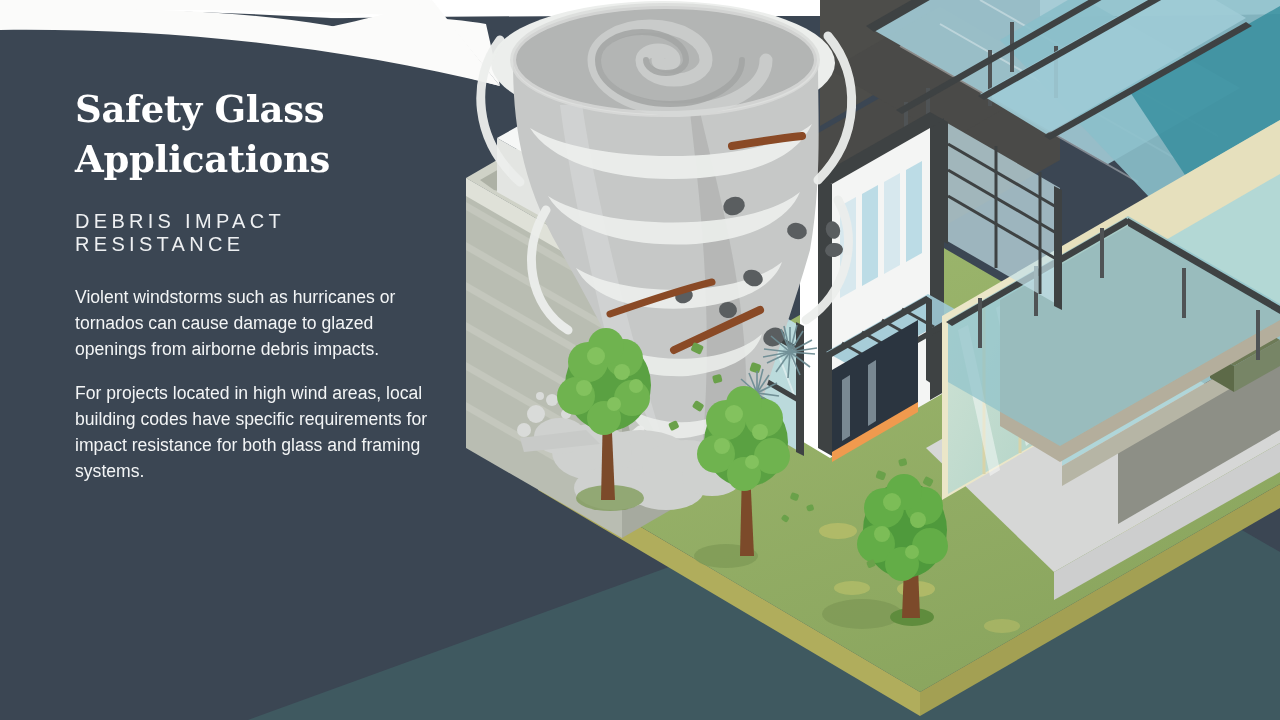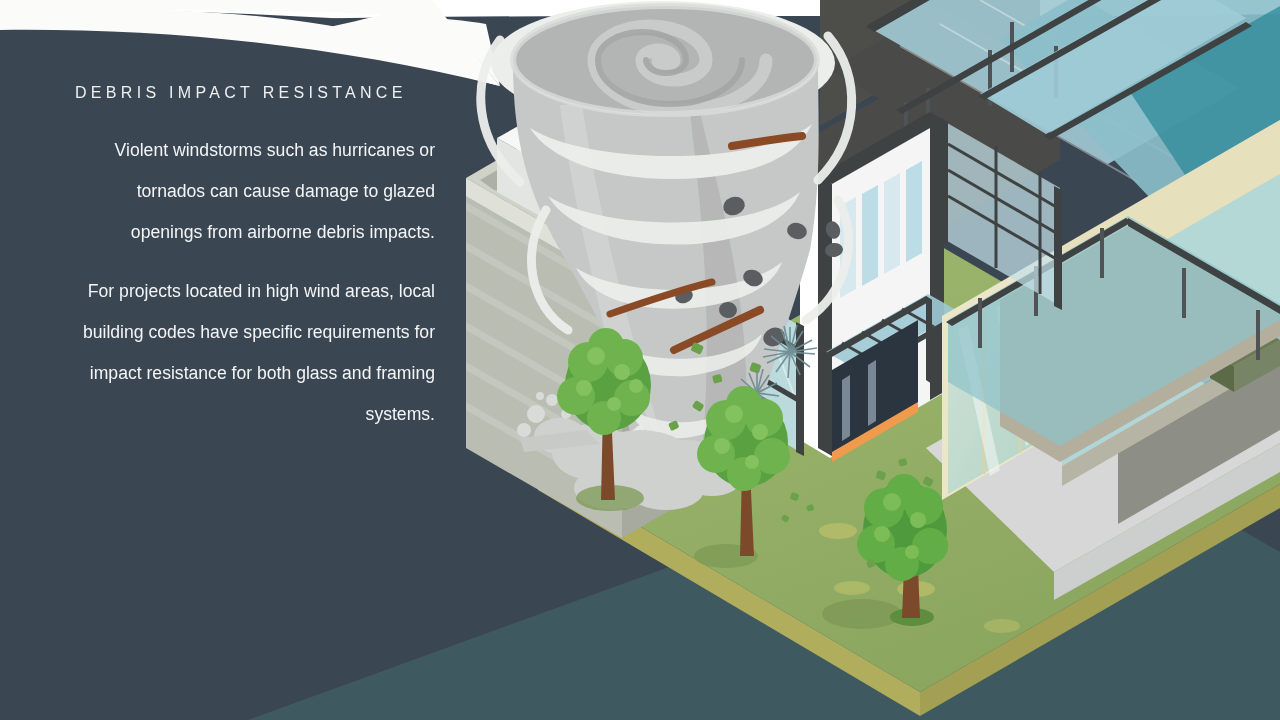--- a/index.html
+++ b/index.html
@@ -26,34 +26,33 @@
     font-weight:700;
     font-size:37px;
     line-height:50px;
     color:#ffffff;
     letter-spacing:-0.3px;
     margin:0 0 26px 0;
     white-space:pre-line;
   }
   #subtitle{
     font-family:"Liberation Sans",sans-serif;
-    font-size:16px;
+    font-size:20px;
     font-weight:400;
     letter-spacing:4.3px;
     color:#eef0f2;
     margin:0 0 28px 0;
   }
   .para{
     font-family:"Liberation Sans",sans-serif;
     font-size:17.6px;
-    line-height:41px;
+    line-height:26px;
     color:#f3f5f6;
     margin:0 0 18px 0;
     max-width:360px;
-    text-align:right;
   }
   .para:last-child{margin-bottom:12px;}
 </style>
 </head>
 <body>
 
 <div id="slide">
 
   <div id="artboard">
   <svg viewBox="0 0 1280 720" xmlns="http://www.w3.org/2000/svg" shape-rendering="geometricPrecision">
@@ -489,18 +488,20 @@
         <rect x="806" y="506" width="7" height="6" rx="2" transform="rotate(-16 806 506)"></rect>
         <rect x="784" y="514" width="7" height="6" rx="2" transform="rotate(34 784 514)"></rect>
       </g>
 
       <path d="M 0 14 C 200 6 330 12 470 26 L 470 0 L 0 0 Z" fill="#ffffff" opacity="0"></path>
     </g>
   </svg>
   </div>
 
   <div id="text-panel">
+    <h1 id="title">Safety Glass
+Applications</h1>
     <div id="subtitle">DEBRIS IMPACT RESISTANCE</div>
     <p class="para">Violent windstorms such as hurricanes or tornados can cause damage to glazed openings from airborne debris impacts.</p>
     <p class="para">For projects located in high wind areas, local building codes have specific requirements for impact resistance for both glass and framing systems.</p>
   </div>
 
 </div>
 
 </body></html>

